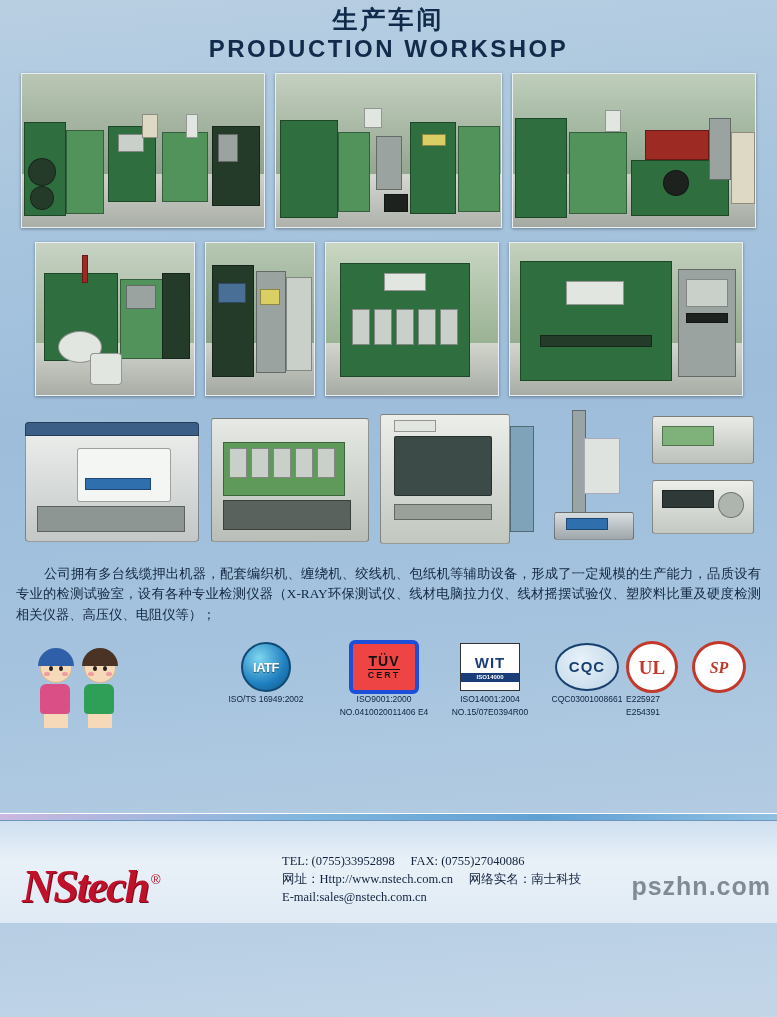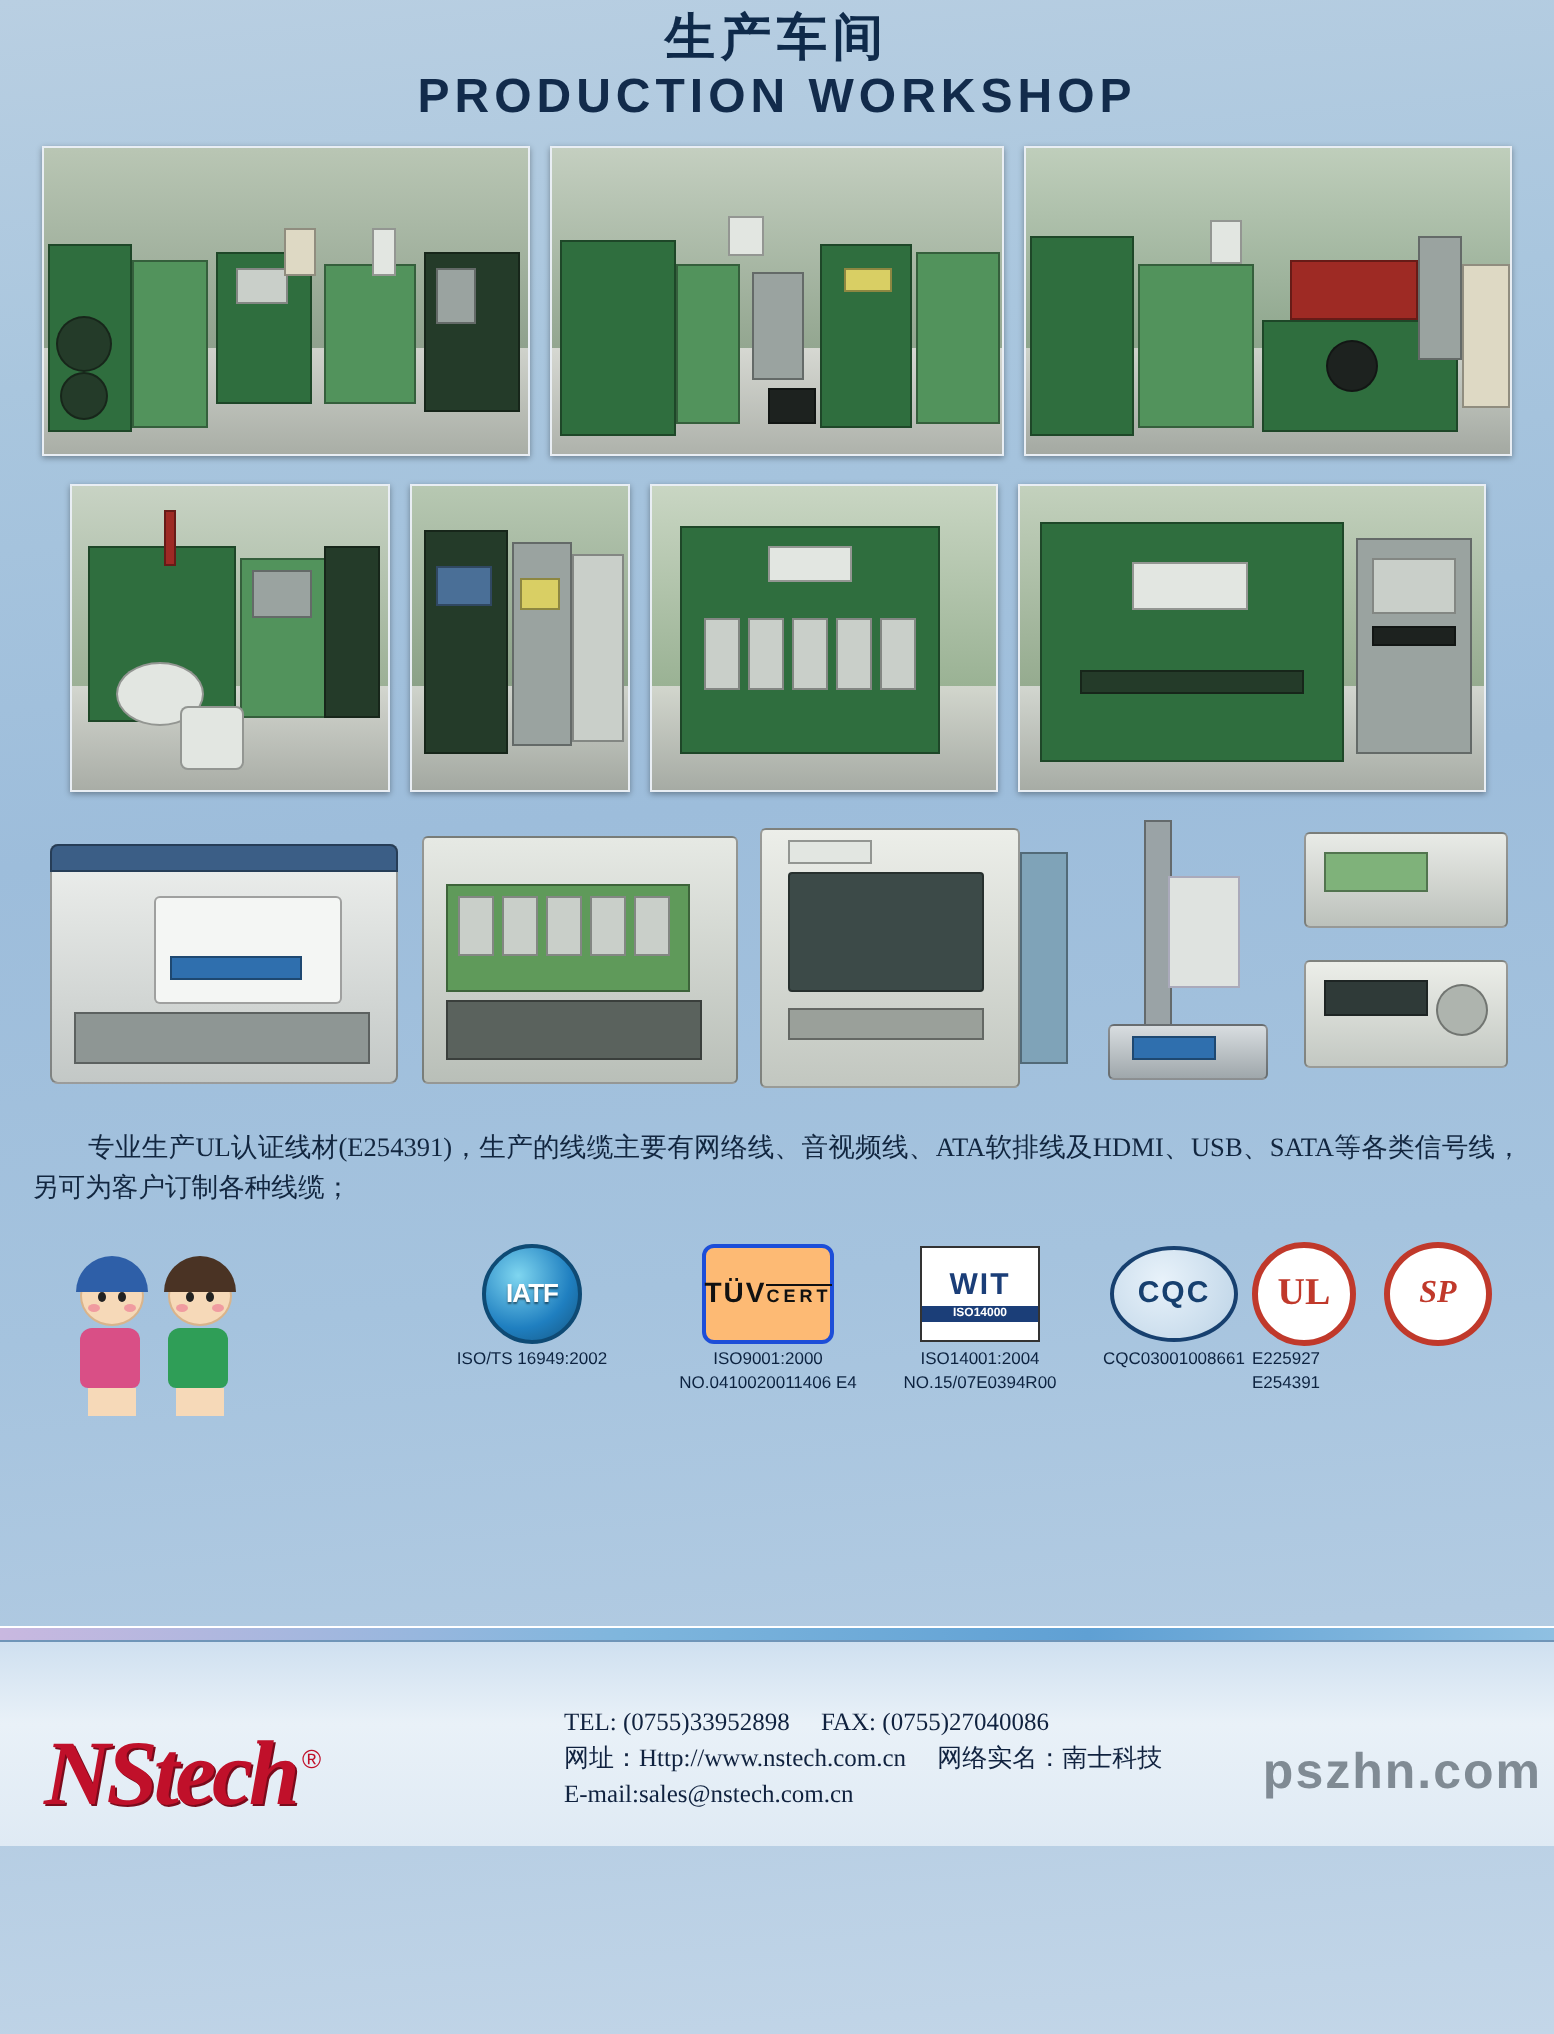--- a/index.html
+++ b/index.html
@@ -167,25 +167,25 @@
   }
   .iatf {
     background: radial-gradient(circle at 35% 30%, #7fd6f0, #1f7fc0 60%, #16557f);
     border: 2px solid #0e4a74;
     font-size: 13px;
     letter-spacing: -0.5px;
     text-shadow: 0 1px 1px rgba(0,0,0,.5);
   }
   .tuv {
     width: 62px; height: 46px;
-    border: 2px solid #1d4ed8;
+    border: 4px solid #1d4ed8;
     border-radius: 6px;
-    background: #fdba74;
+    background: #ef4444;
     color: #111;
-    display: flex; flex-direction: row;
+    display: flex; flex-direction: column;
     align-items: center; justify-content: center;
     font-weight: bold;
     line-height: 1.05;
   }
   .tuv .t1 { font-size: 14px; letter-spacing: 1px; }
   .tuv .t2 { font-size: 9px; letter-spacing: 2px; border-top: 1px solid #111; padding-top: 1px; margin-top: 1px;}
   .wit {
     width: 58px; height: 46px;
     background: #fff;
     border: 1px solid #333;
@@ -482,21 +482,21 @@
         <div class="mach" style="left:4px;top:8px;width:100px;height:46px;background:linear-gradient(#e9ebe7,#bcc1bb);border-radius:3px;"></div>
         <div class="mach" style="left:14px;top:18px;width:50px;height:18px;background:#7fb27a;"></div>
         <div class="mach" style="left:4px;top:72px;width:100px;height:52px;background:linear-gradient(#eceee9,#c3c8c2);border-radius:3px;"></div>
         <div class="mach" style="left:14px;top:82px;width:50px;height:16px;background:#2f3a38;"></div>
         <div class="mach" style="left:70px;top:84px;width:24px;height:24px;background:#aeb4ae;border-radius:50%;"></div>
       </div>
     </div>
   </div>
 
   <div class="body-text">
-    <p class="indent">专业生产UL认证线材(E254391)，生产的线缆主要有网络线、音视频线、ATA软排线及HDMI、USB、SATA等各类信号线，另可为客户订制各种线缆；</p>
+    <p class="indent">公司拥有多台线缆押出机器，配套编织机、缠绕机、绞线机、包纸机等辅助设备，形成了一定规模的生产能力，品质设有专业的检测试验室，设有各种专业检测仪器（X-RAY环保测试仪、线材电脑拉力仪、线材摇摆试验仪、塑胶料比重及硬度检测相关仪器、高压仪、电阻仪等）；</p>
   </div>
 
   <div class="certs">
 
     <div class="mascots">
       <div class="kid girl" style="left:4px; top:6px;">
         <div class="head">
           <div class="hair" style="background:#2e5fa8;"></div>
           <div class="eye" style="left:8px;"></div>
           <div class="eye" style="right:8px;"></div>

